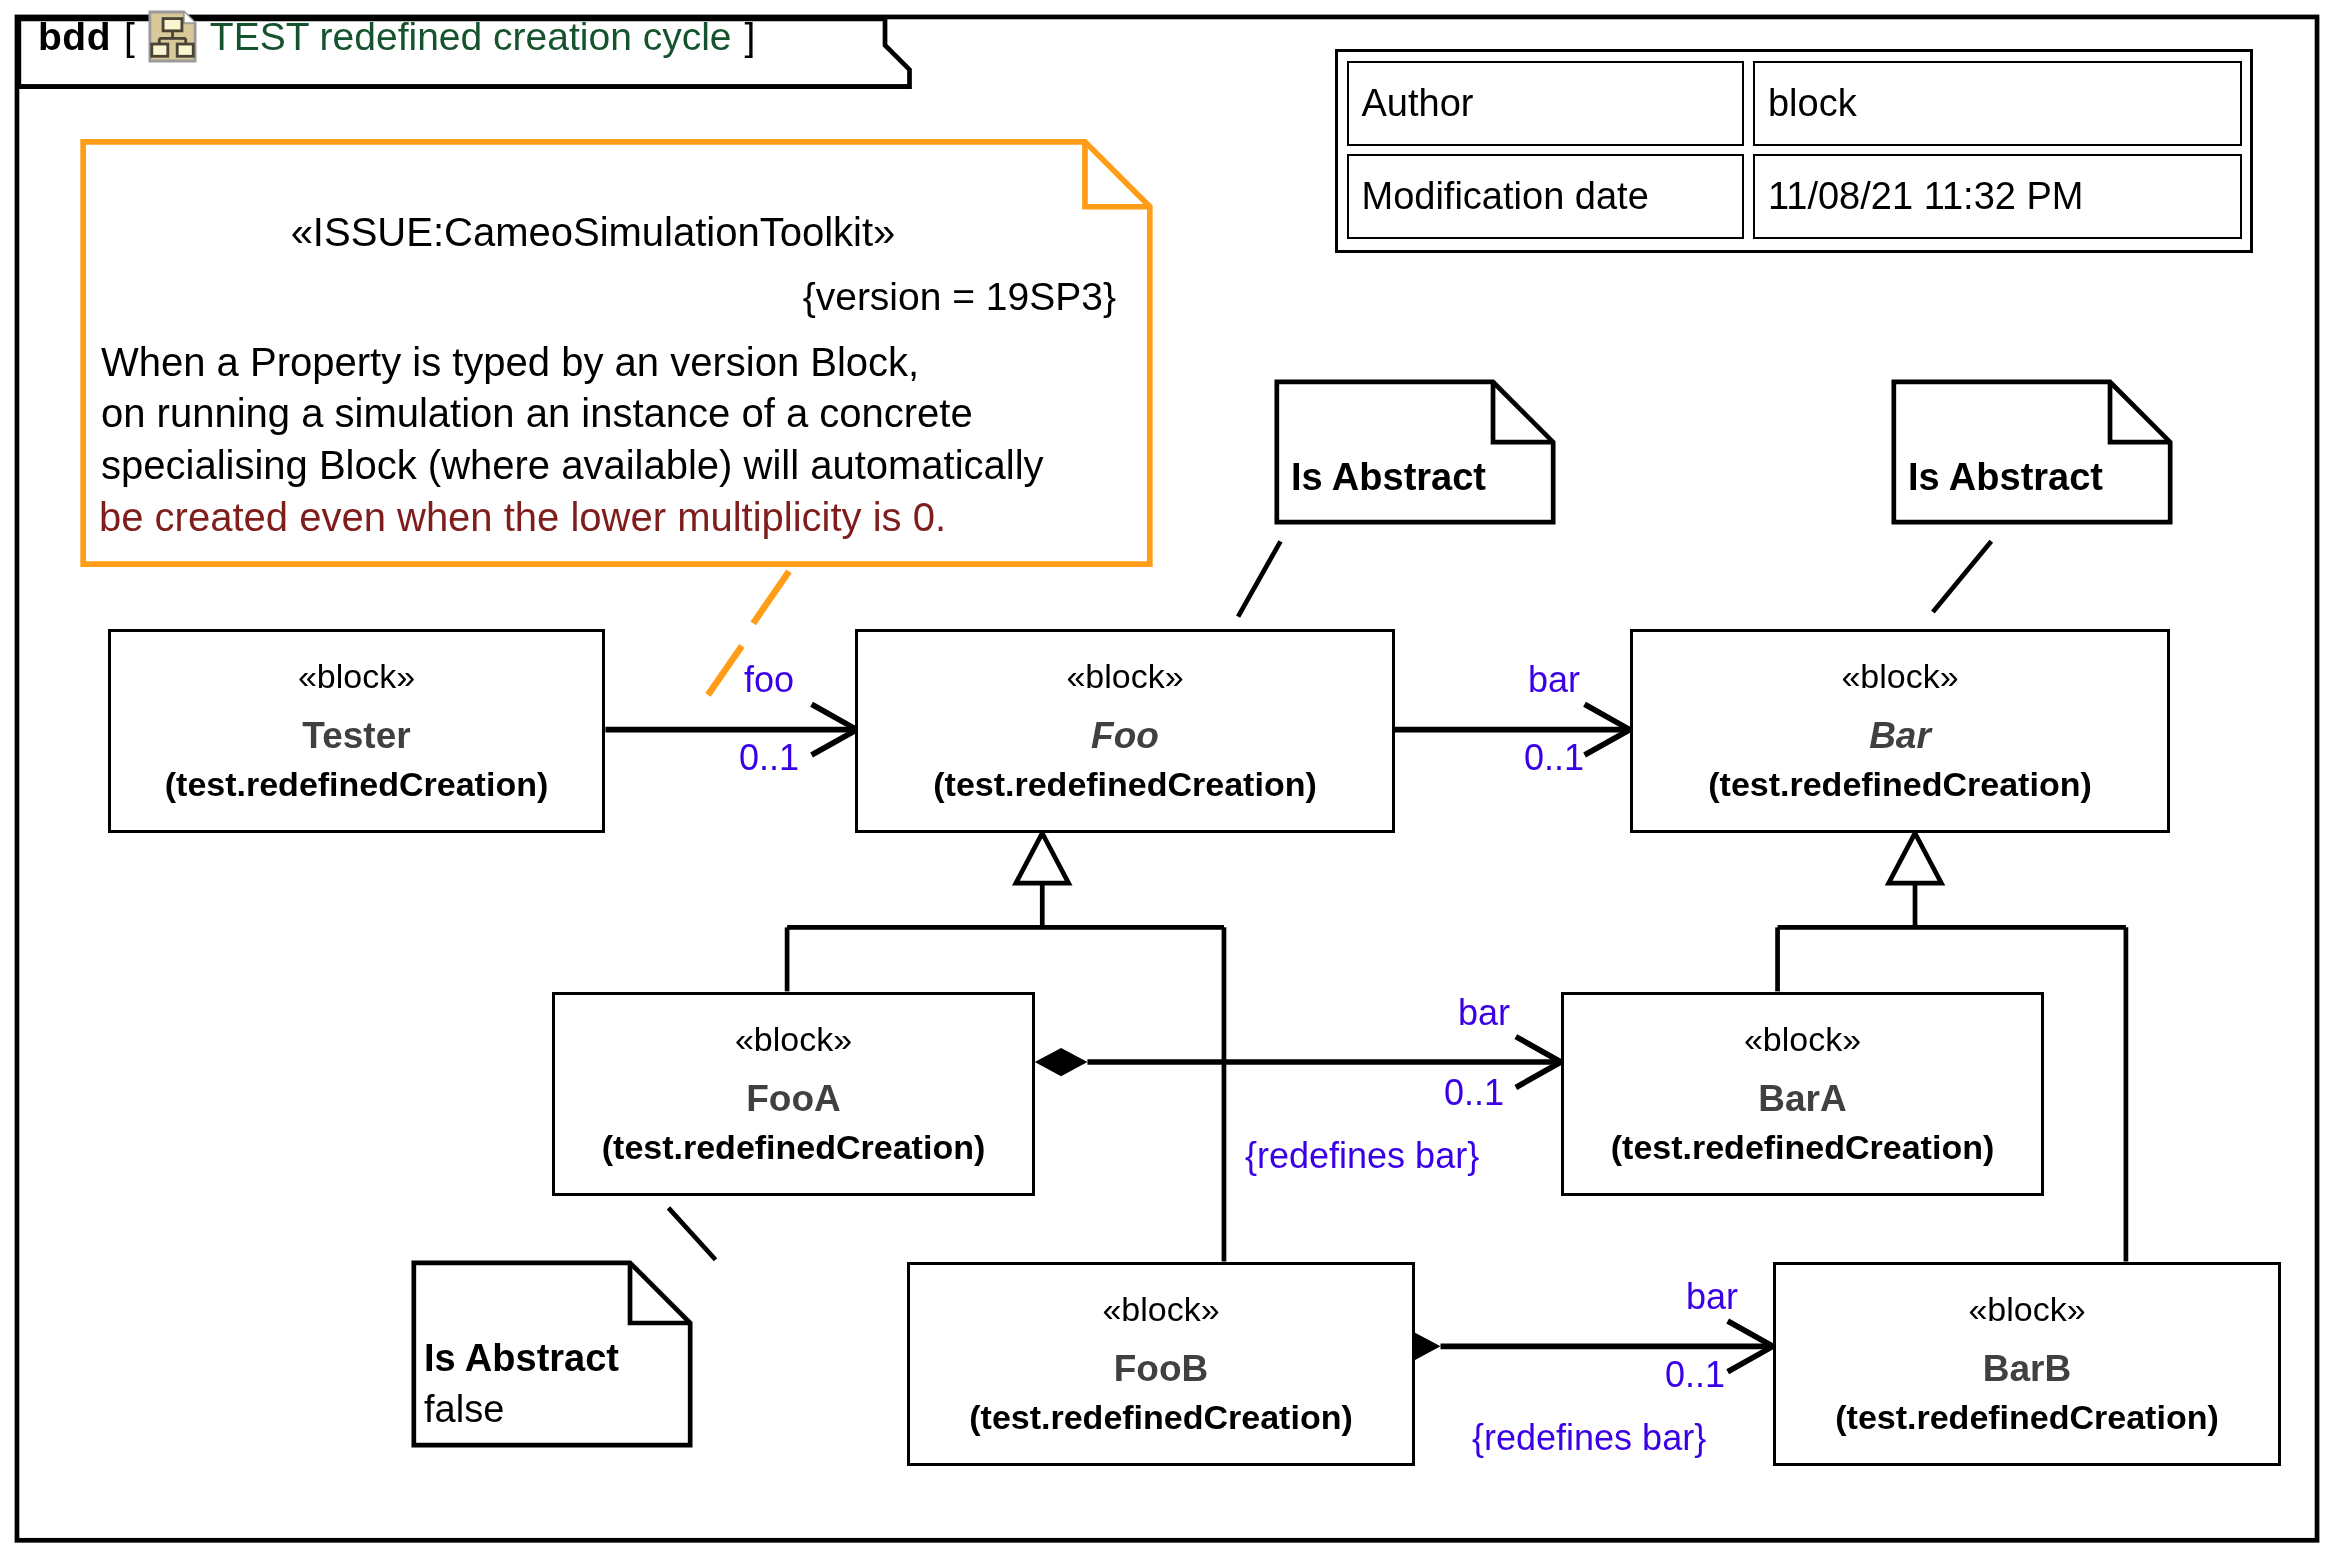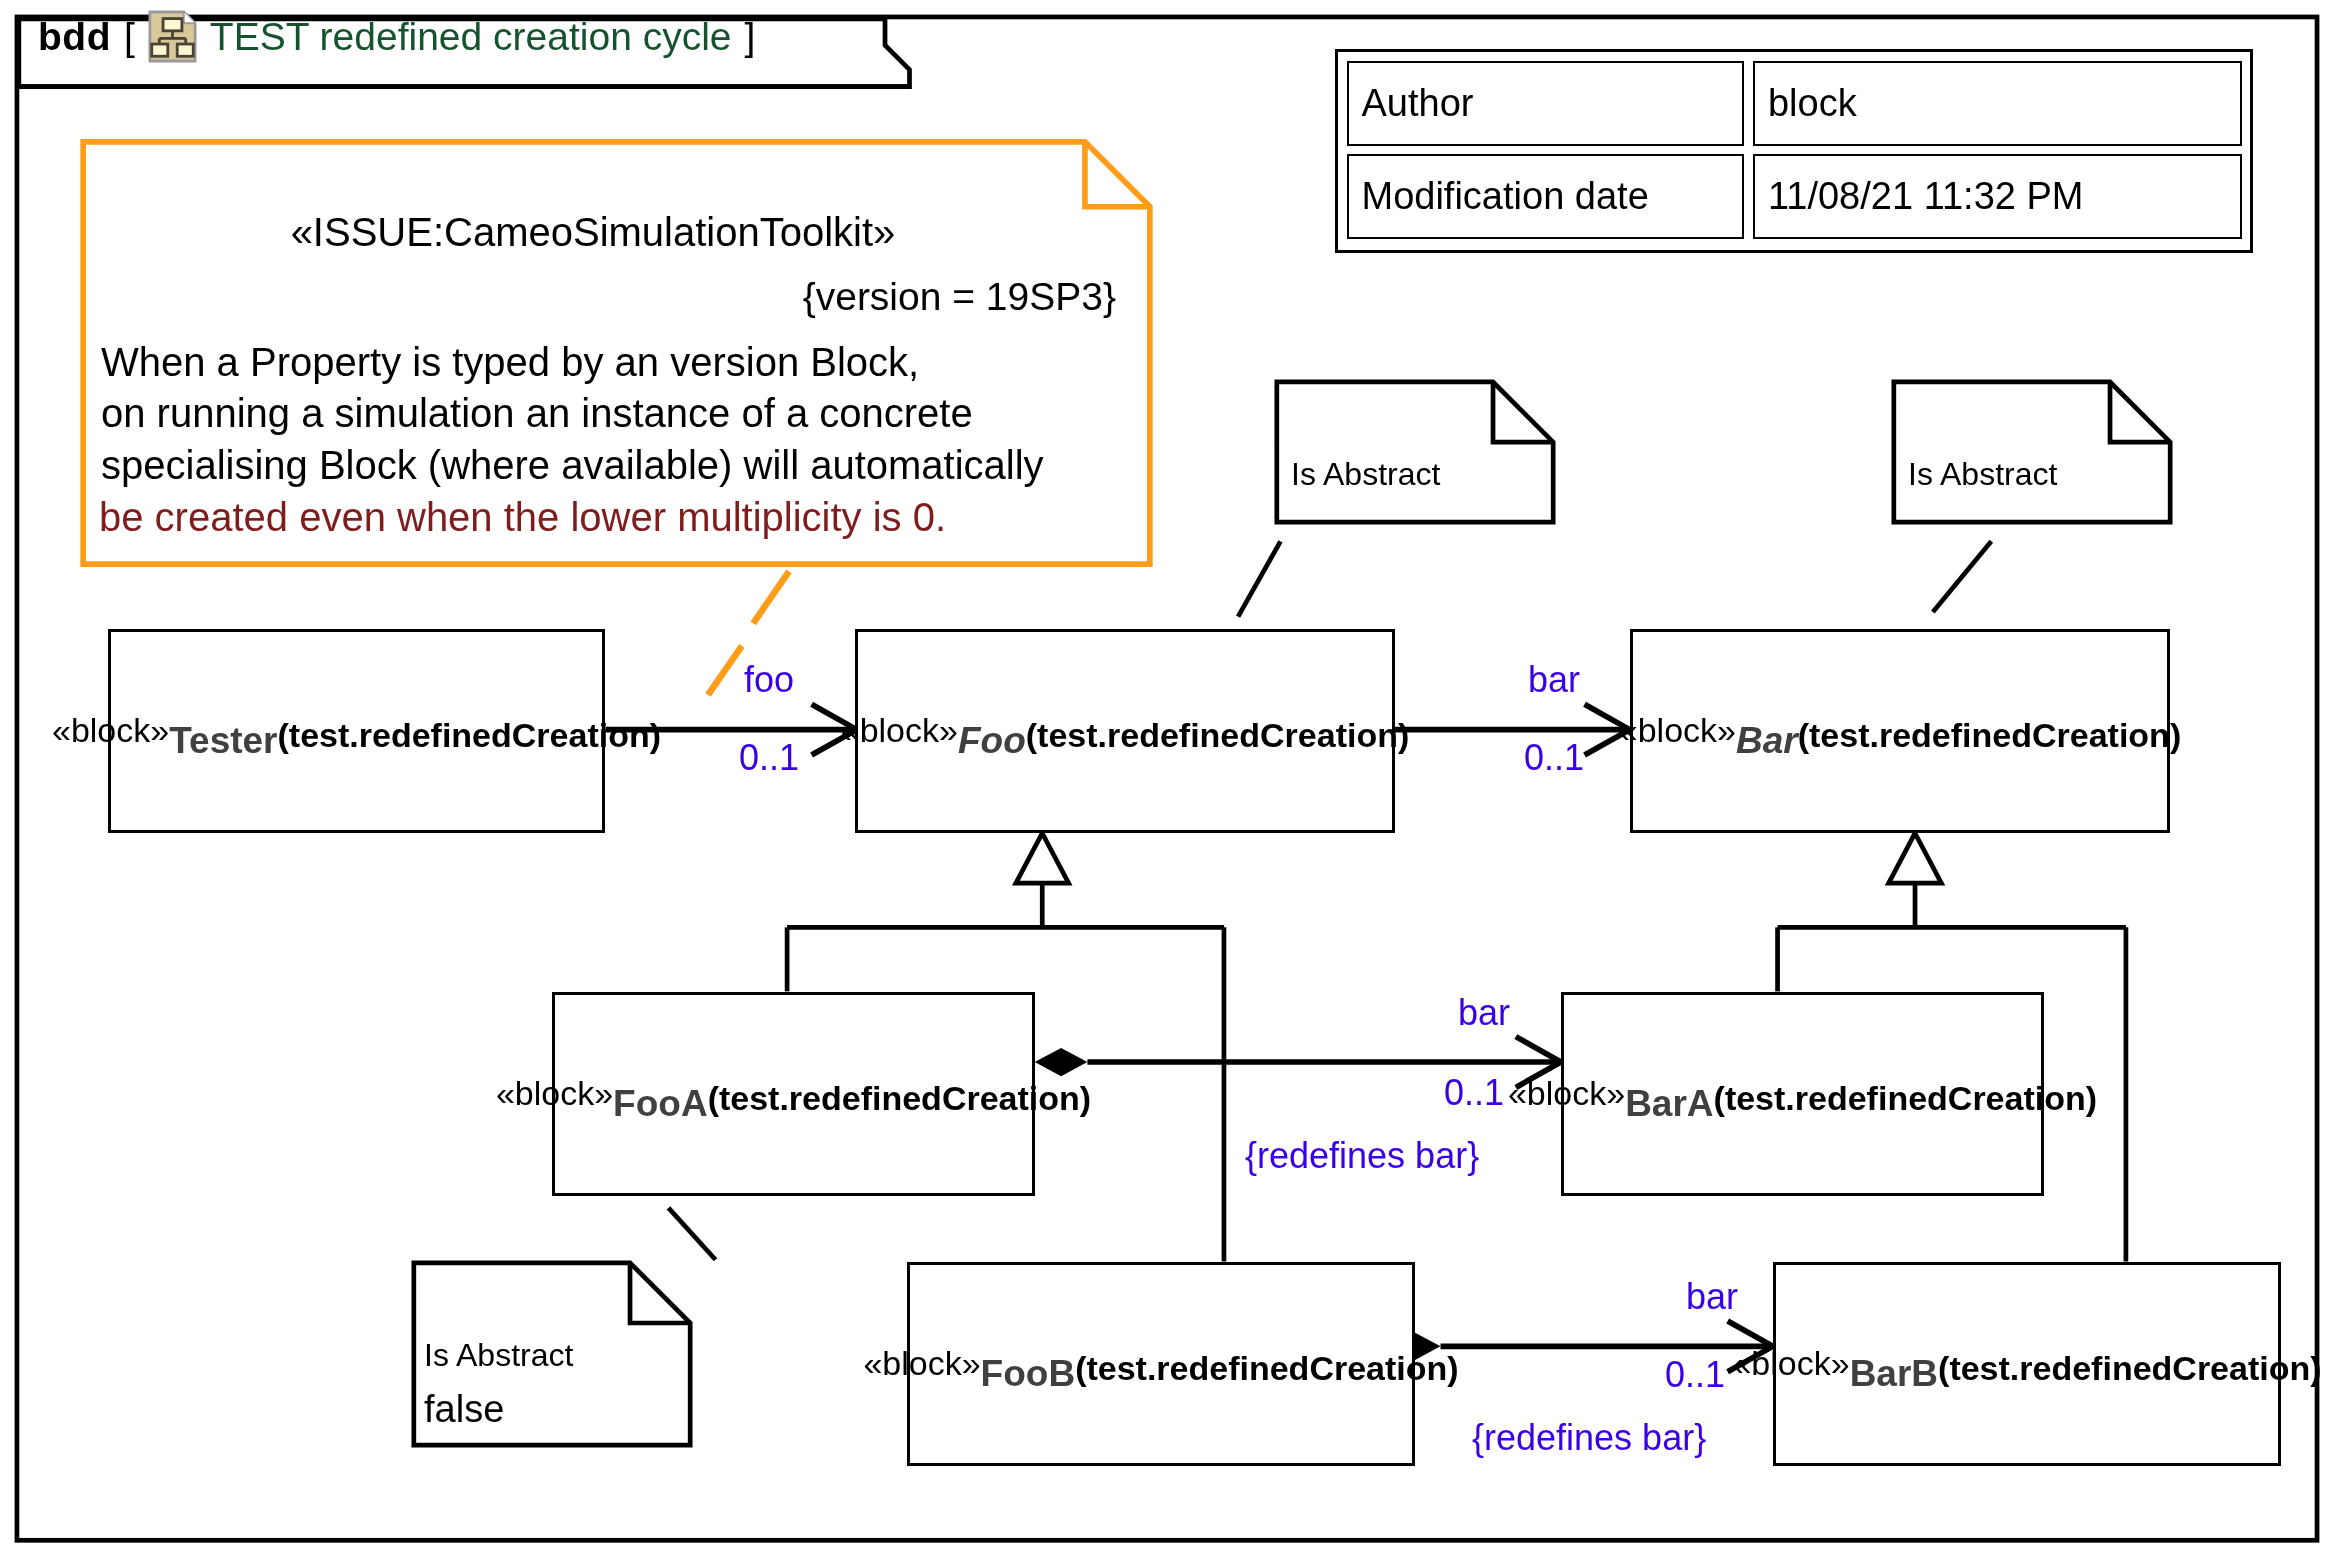--- a/index.html
+++ b/index.html
@@ -10,29 +10,29 @@
   .tab-kind{font-size:39px;font-weight:bold;color:#000;letter-spacing:0.5px;text-align:center;}
   .tab-br{font-size:39px;color:#000;}
   .tab-title{font-size:39px;color:#14532d;}
   .diag-icon{width:49px;height:53px;position:relative;display:inline-block;}
 
   
   .note{position:absolute;box-sizing:border-box;background:#fff;}
 
   
   .block{position:absolute;box-sizing:border-box;border:3.8px solid #000;
-         background:#fff;display:flex;flex-direction:row;
+         background:#fff;display:flex;flex-direction:column;
          align-items:center;justify-content:center;}
   .block .stereo{font-size:34px;color:#000;line-height:1.05;}
   .block .bname{font-size:37px;font-weight:bold;color:#404040;line-height:1.18;margin-top:19px;}
   .block .bname.abstract{font-style:italic;}
   .block .bpkg{font-size:34px;color:#000;line-height:1.05;margin-top:9.4px;font-weight:bold;}
 
   
-  .note-title{font-size:32px;font-weight:normal;color:#000;}
+  .note-title{font-size:38px;font-weight:bold;color:#000;}
   .note-val{font-size:38px;color:#000;}
 
   
   .info-table{position:absolute;box-sizing:border-box;border:3.8px solid #000;background:#fff;}
   .info-row{display:flex;}
   .info-cell{box-sizing:border-box;border:2.8px solid #000;display:flex;align-items:center;
              padding-left:13px;font-size:38px;color:#000;background:#fff;}
 
   
   .lbl{position:absolute;font-size:36px;color:#3A00E6;white-space:nowrap;}

